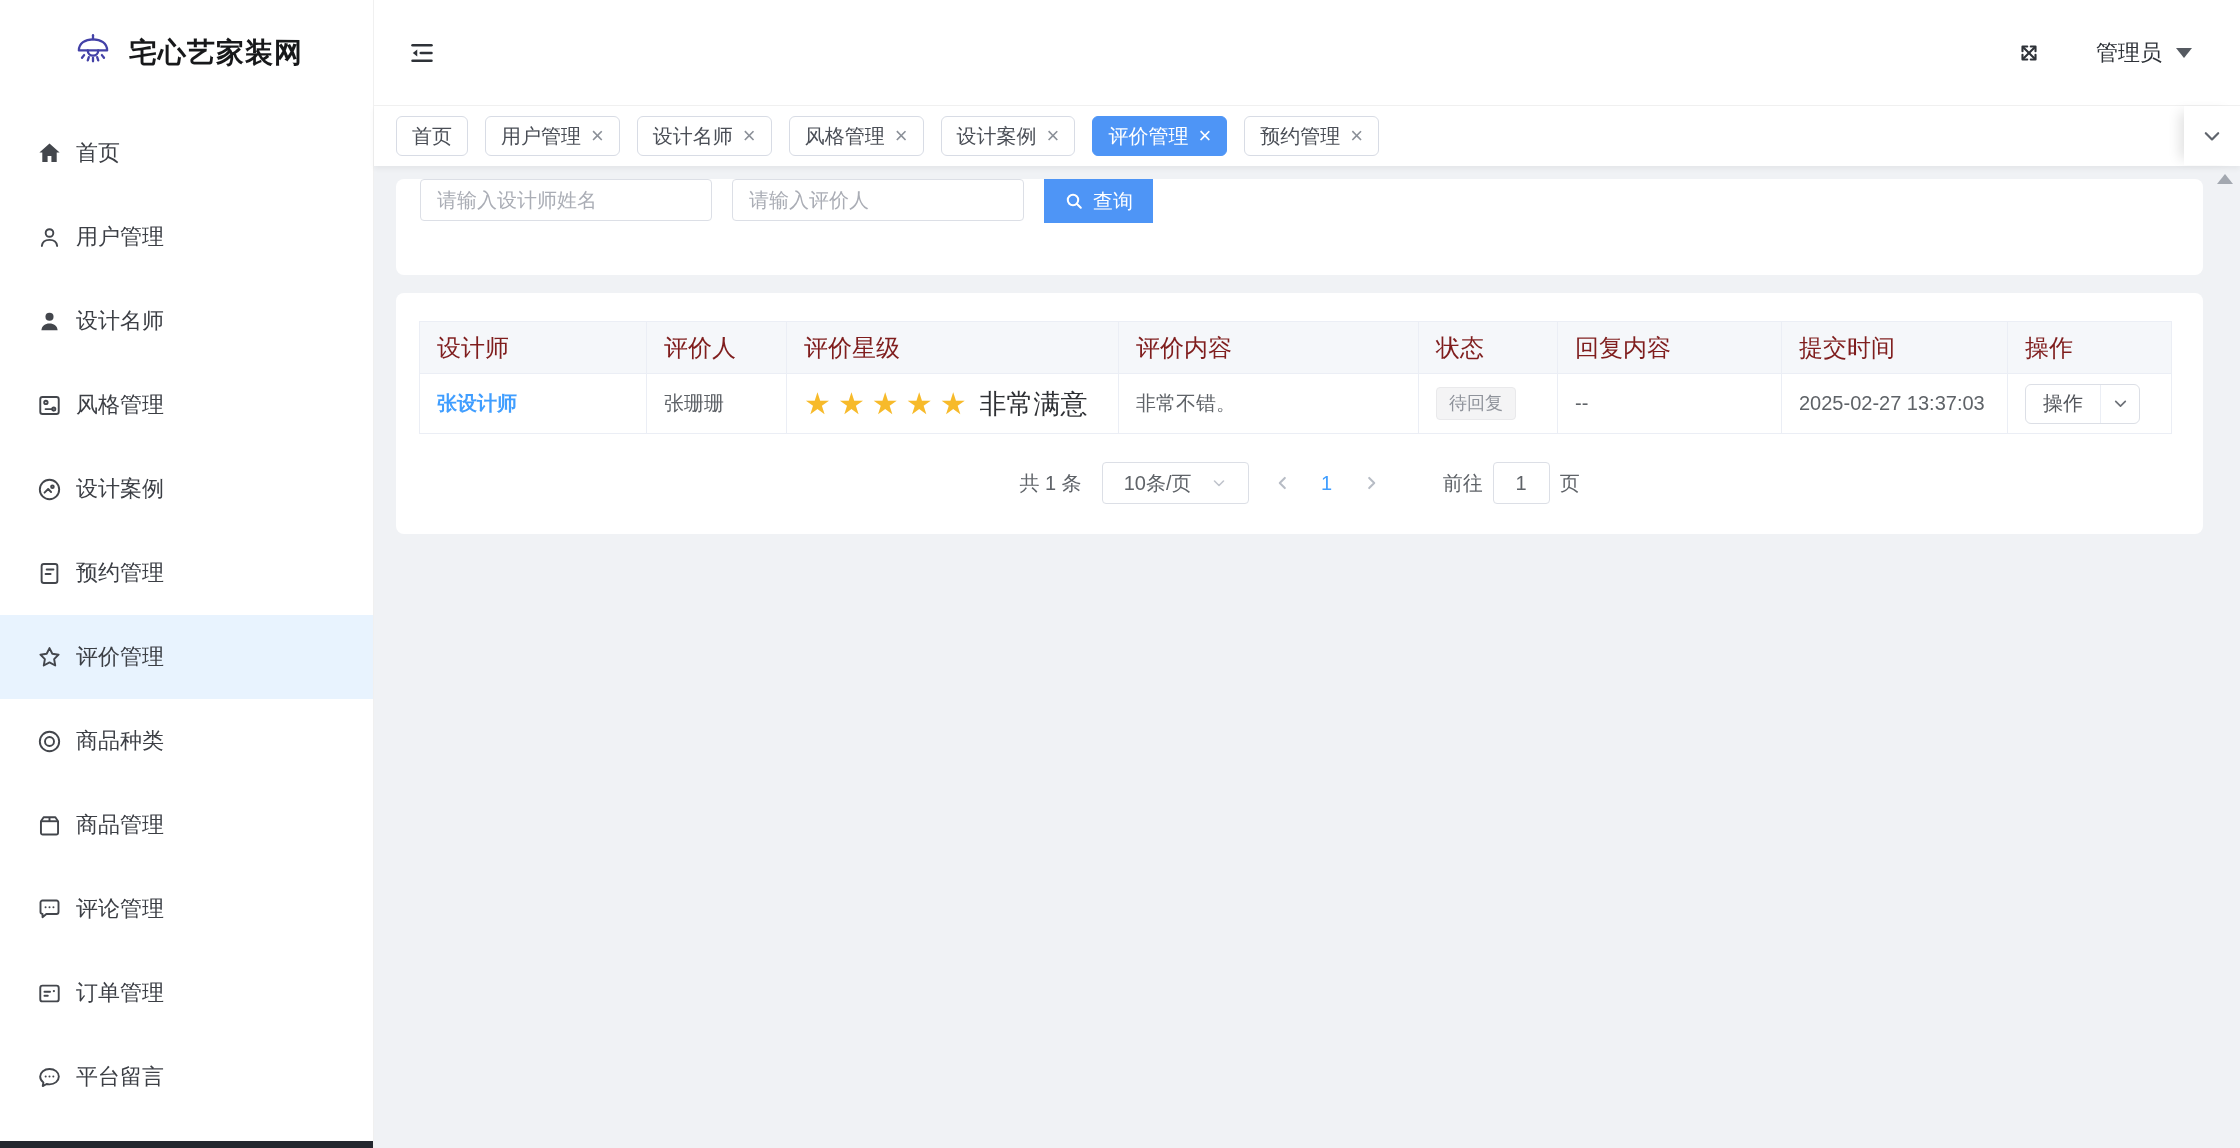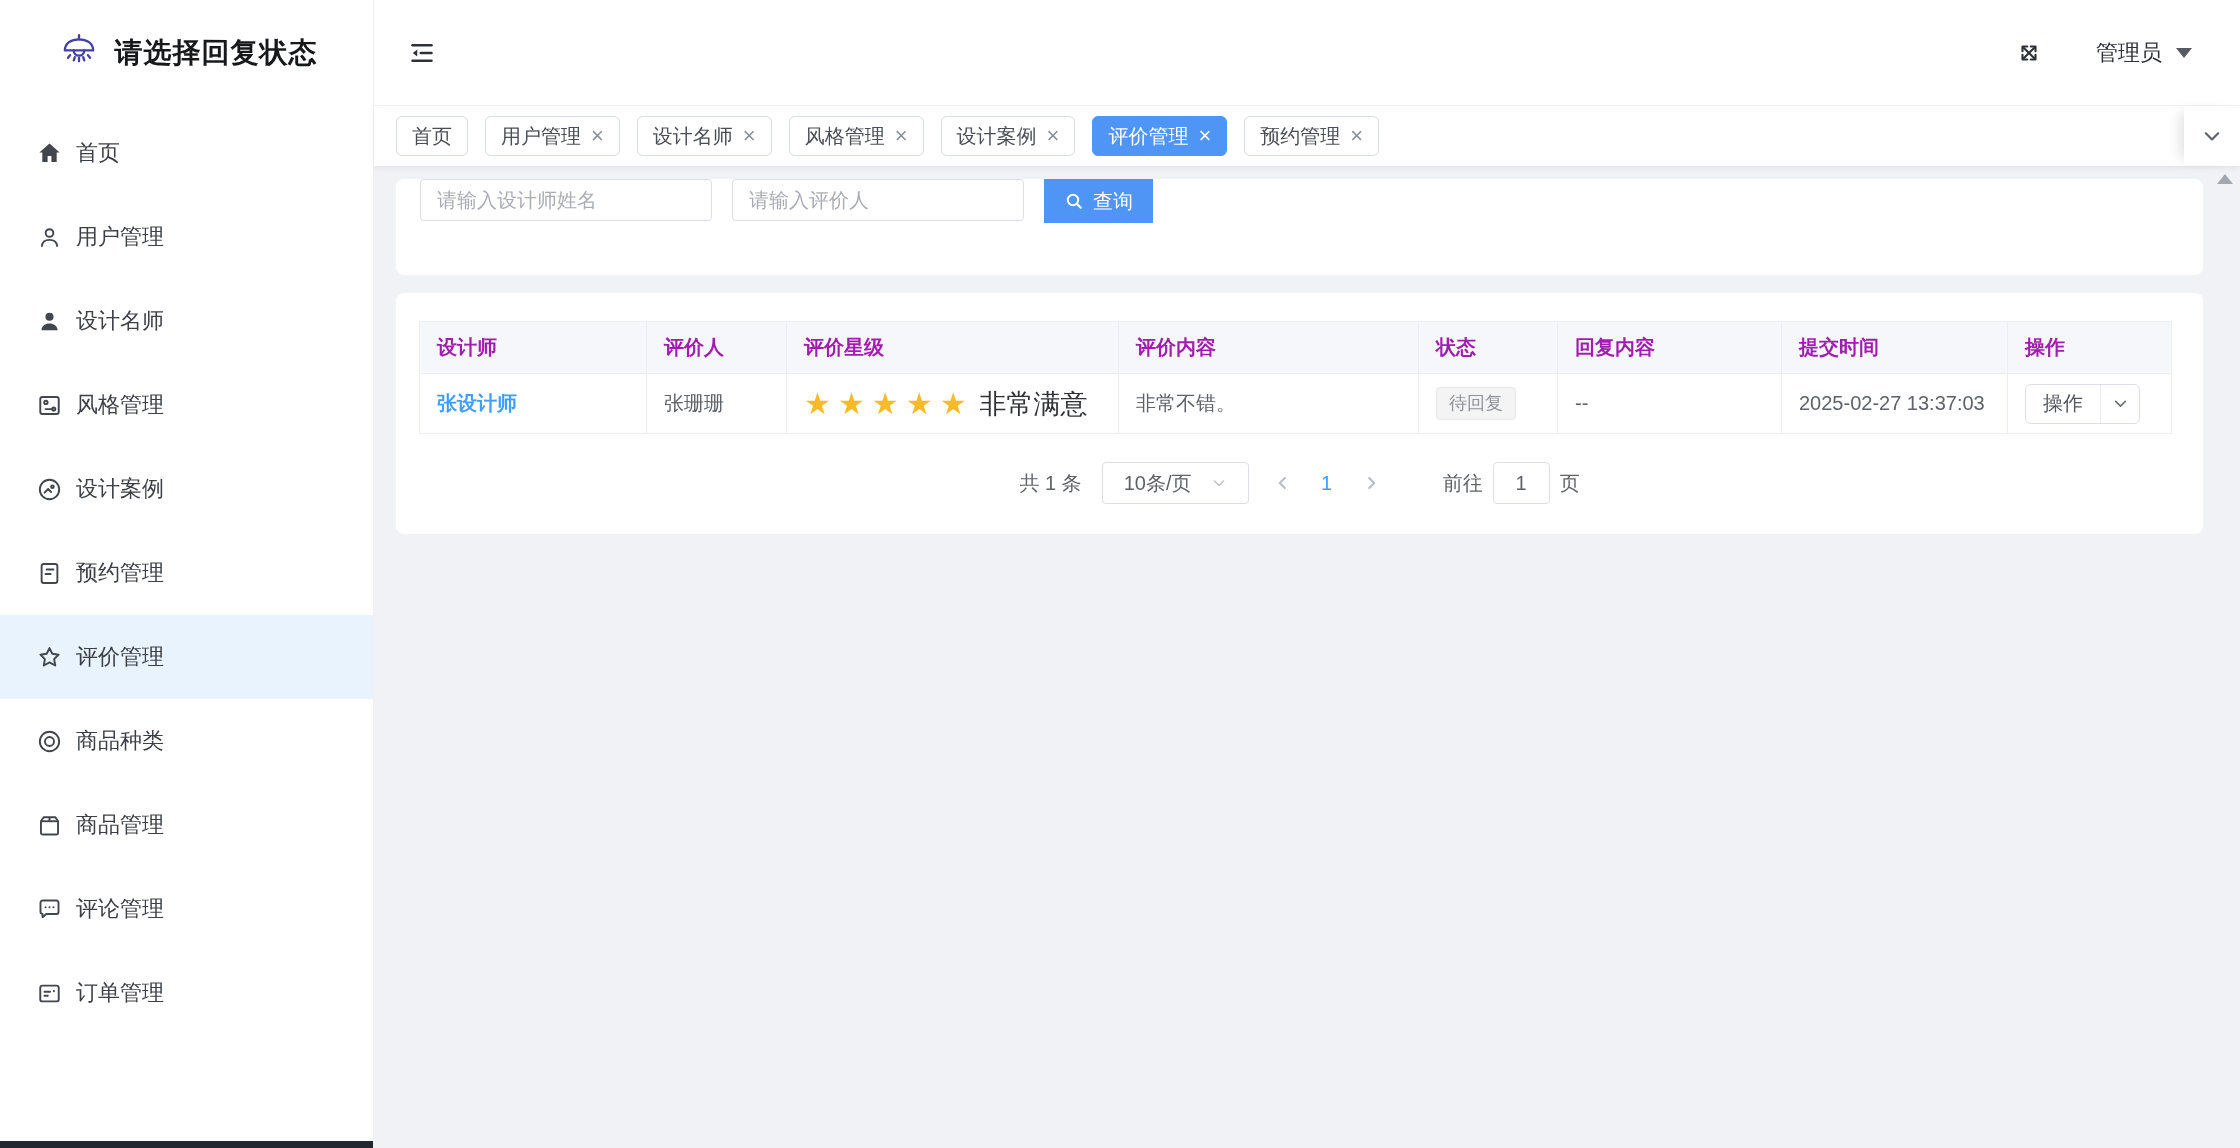--- a/index.html
+++ b/index.html
@@ -61,21 +61,21 @@
   .select-ph{font-size:20px;color:#aaadb5}
   .select svg{width:18px;height:18px;color:#c0c4cc}
   .search-btn{height:44px;padding:0 20px;background:var(--primary,#4e95f6);border:none;border-radius:0;
               color:#fff;font-size:20px;display:flex;align-items:center;gap:9px;cursor:pointer;
               font-family:"Liberation Sans",sans-serif}
   .search-btn svg{width:20px;height:20px}
 
   .table-card{padding:28px 23px 30px;box-sizing:border-box}
   table{border-collapse:collapse;width:1752px;table-layout:fixed}
   th,td{border:1px solid #ebeef5;text-align:left;padding:0 17px;box-sizing:border-box;overflow:hidden}
-  th{height:52px;background:#f5f7fa;font-size:20px;font-weight:bold;color:#a21caf}
+  th{height:52px;background:#f5f7fa;font-size:24px;font-weight:normal;color:#7f1d1d}
   td{height:60px;font-size:20px;color:#5f6368}
   .designer-link{color:var(--link,#409eff);font-weight:bold;font-size:20px;text-decoration:none;cursor:pointer}
   .stars{color:var(--star,#f7ba2a);font-size:30px;letter-spacing:7px;vertical-align:middle;line-height:1}
   .star-text{font-size:27px;color:#2f3135;margin-left:6px;vertical-align:middle}
   .badge{display:inline-block;padding:5px 12px;background:#f4f4f5;border:1px solid #e9e9eb;
          border-radius:4px;font-size:18px;color:#8f939b;line-height:1.2}
   .split-btn{display:inline-flex;align-items:stretch;height:40px;border:1px solid #dcdfe6;
              border-radius:6px;background:#fff;overflow:hidden;box-sizing:border-box}
   .split-label{display:flex;align-items:center;padding:0 17px;font-size:20px;color:#53565c;cursor:pointer}
   .split-caret{display:flex;align-items:center;justify-content:center;width:38px;
@@ -113,21 +113,21 @@
           <path d="M22 5v4"></path>
           <path d="M8.5 19.5c0-7 6-10.5 13.5-10.5s13.5 3.5 13.5 10.5z"></path>
           <path d="M17 19.5a5 5 0 0 0 10 0"></path>
           <path d="M13.5 24l-2 2.6"></path>
             <path d="M18 26l-1 3"></path>
             <path d="M22 26.6v3.4"></path>
           <path d="M26 26l1 3"></path>
             <path d="M30.5 24l2 2.6"></path>
         </svg>
       </span>
-      <span class="logo-text">请选择回复状态</span>
+      <span class="logo-text">宅心艺家装网</span>
     </div>
     <nav class="menu">
         <div class="menu-item">
           <span class="mi-icon">
             <svg viewBox="0 0 24 24">
               <path d="M12 3.2L21 11h-2.6v8.6h-4.7v-5.4h-3.4v5.4H5.6V11H3z" fill="currentColor"></path>
             </svg>
           </span>
           <span>首页</span>
         </div>
@@ -221,20 +221,31 @@
         <div class="menu-item">
           <span class="mi-icon">
             <svg viewBox="0 0 24 24" fill="none" stroke="currentColor" stroke-width="1.7" stroke-linecap="round">
               <rect x="3.8" y="5" width="16.4" height="14" rx="2"></rect>
               <path d="M7.5 10.5h5"></path>
               <path d="M7.5 14h3"></path>
               <circle cx="15.9" cy="9.8" r="1" fill="currentColor" stroke="none"></circle>
             </svg>
           </span>
           <span>订单管理</span>
+        </div>
+        <div class="menu-item">
+          <span class="mi-icon">
+            <svg viewBox="0 0 24 24" fill="none" stroke="currentColor" stroke-width="1.7" stroke-linejoin="round">
+              <path d="M12 4.4c-4.6 0-8.3 3-8.3 6.8 0 2.1 1.1 3.9 2.9 5.2l-.6 3.2 3.4-1.8c.8.2 1.7.3 2.6.3 4.6 0 8.3-3 8.3-6.9S16.6 4.4 12 4.4z"></path>
+              <circle cx="8.6" cy="11.2" r=".9" fill="currentColor" stroke="none"></circle>
+              <circle cx="12" cy="11.2" r=".9" fill="currentColor" stroke="none"></circle>
+              <circle cx="15.4" cy="11.2" r=".9" fill="currentColor" stroke="none"></circle>
+            </svg>
+          </span>
+          <span>平台留言</span>
         </div>
       </nav>
     <div class="sidebar-bottom-bar"></div>
   </aside>
 
   <div class="main">
 
     <header class="topbar">
       <button class="icon-btn">
         <svg viewBox="0 0 22 22" fill="none" stroke="currentColor" stroke-width="2.2" stroke-linecap="round">

